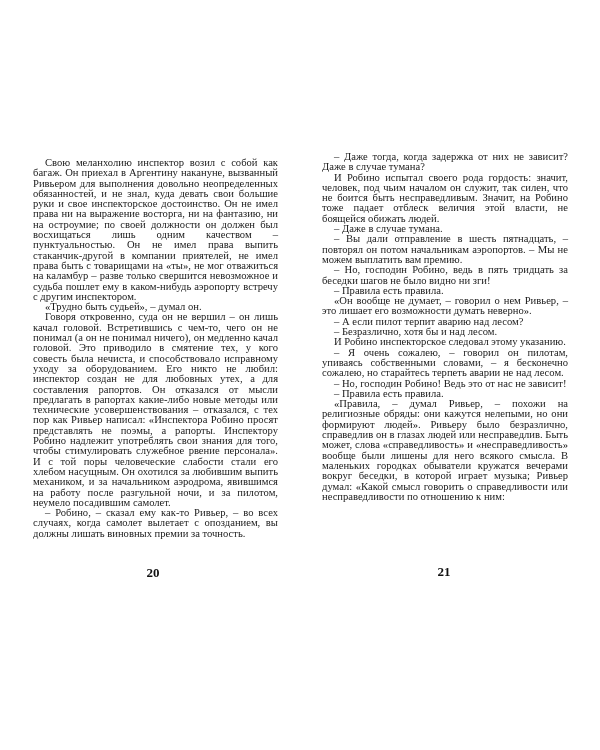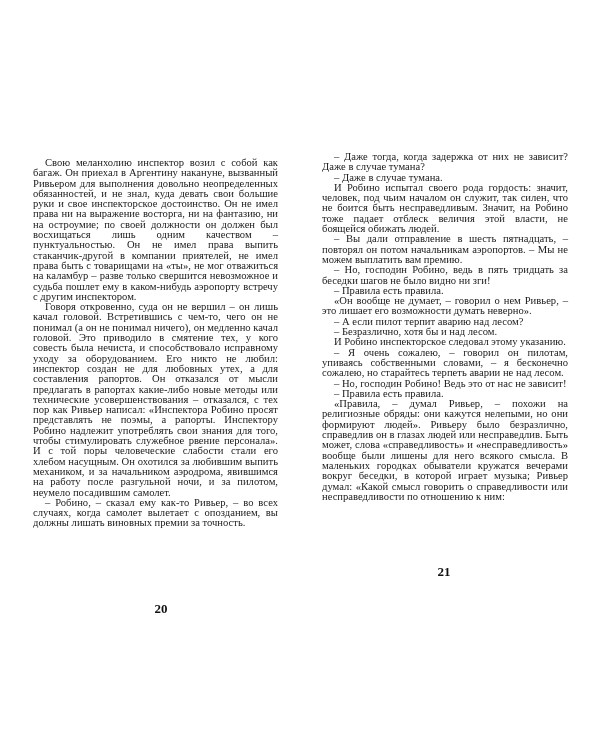--- a/index.html
+++ b/index.html
@@ -22,42 +22,43 @@
   .column p { margin: 0; text-indent: 12px; }
   .pagenum {
     position: absolute;
     font-family: "Liberation Serif", "DejaVu Serif", serif;
     font-weight: bold;
     font-size: 13px;
     color: #111;
     width: 40px;
     text-align: center;
   }
-  .page.left .pagenum { left: 141px; top: 565px; margin-top: 36px; }
+  .page.left .pagenum { left: 133px; top: 565px; }
   .page.right .pagenum { left: 124px; top: 564px; }
 </style>
 </head>
 <body>
 
 <div class="spread">
 
   <div class="page left">
     <div class="column">
       <p>Свою меланхолию инспектор возил с собой как багаж. Он приехал в Аргентину накануне, вызванный Ривьером для выполнения довольно неопределенных обязанностей, и не знал, куда девать свои большие руки и свое инспекторское достоинство. Он не имел права ни на выражение восторга, ни на фантазию, ни на остроумие; по своей должности он должен был восхищаться лишь одним качеством – пунктуальностью. Он не имел права выпить стаканчик-другой в компании приятелей, не имел права быть с товарищами на «ты», не мог отважиться на каламбур – разве только свершится невозможное и судьба пошлет ему в каком-нибудь аэропорту встречу с другим инспектором.</p>
+      <p>«Трудно быть судьей», – думал он.</p>
       <p>Говоря откровенно, суда он не вершил – он лишь качал головой. Встретившись с чем-то, чего он не понимал (а он не понимал ничего), он медленно качал головой. Это приводило в смятение тех, у кого совесть была нечиста, и способствовало исправному уходу за оборудованием. Его никто не любил: инспектор создан не для любовных утех, а для составления рапортов. Он отказался от мысли предлагать в рапортах какие-либо новые методы или технические усовершенствования – отказался, с тех пор как Ривьер написал: «Инспектора Робино просят представлять не поэмы, а рапорты. Инспектору Робино надлежит употреблять свои знания для того, чтобы стимулировать служебное рвение персонала». И с той поры человеческие слабости стали его хлебом насущным. Он охотился за любившим выпить механиком, и за начальником аэродрома, явившимся на работу после разгульной ночи, и за пилотом, неумело посадившим самолет.</p>
       <p>– Робино, – сказал ему как-то Ривьер, – во всех случаях, когда самолет вылетает с опозданием, вы должны лишать виновных премии за точность.</p>
     </div>
     <div class="pagenum">20</div>
   </div>
 
   <div class="page right">
     <div class="column">
       <p>– Даже тогда, когда задержка от них не зависит? Даже в случае тумана?</p>
+      <p>И Робино испытал своего рода гордость: значит, человек, под чьим началом он служит, так силен, что не боится быть несправедливым. Значит, на Робино тоже падает отблеск величия этой власти, не боящейся обижать людей.</p>
       <p>– Даже в случае тумана.</p>
-      <p>И Робино испытал своего рода гордость: значит, человек, под чьим началом он служит, так силен, что не боится быть несправедливым. Значит, на Робино тоже падает отблеск величия этой власти, не боящейся обижать людей.</p>
       <p>– Вы дали отправление в шесть пятнадцать, – повторял он потом начальникам аэропортов. – Мы не можем выплатить вам премию.</p>
       <p>– Но, господин Робино, ведь в пять тридцать за беседки шагов не было видно ни зги!</p>
       <p>– Правила есть правила.</p>
       <p>«Он вообще не думает, – говорил о нем Ривьер, – это лишает его возможности думать неверно».</p>
       <p>– А если пилот терпит аварию над лесом?</p>
       <p>– Безразлично, хотя бы и над лесом.</p>
       <p>И Робино инспекторское следовал этому указанию.</p>
       <p>– Я очень сожалею, – говорил он пилотам, упиваясь собственными словами, – я бесконечно сожалею, но старайтесь терпеть аварии не над лесом.</p>
       <p>– Но, господин Робино! Ведь это от нас не зависит!</p>
       <p>– Правила есть правила.</p>

